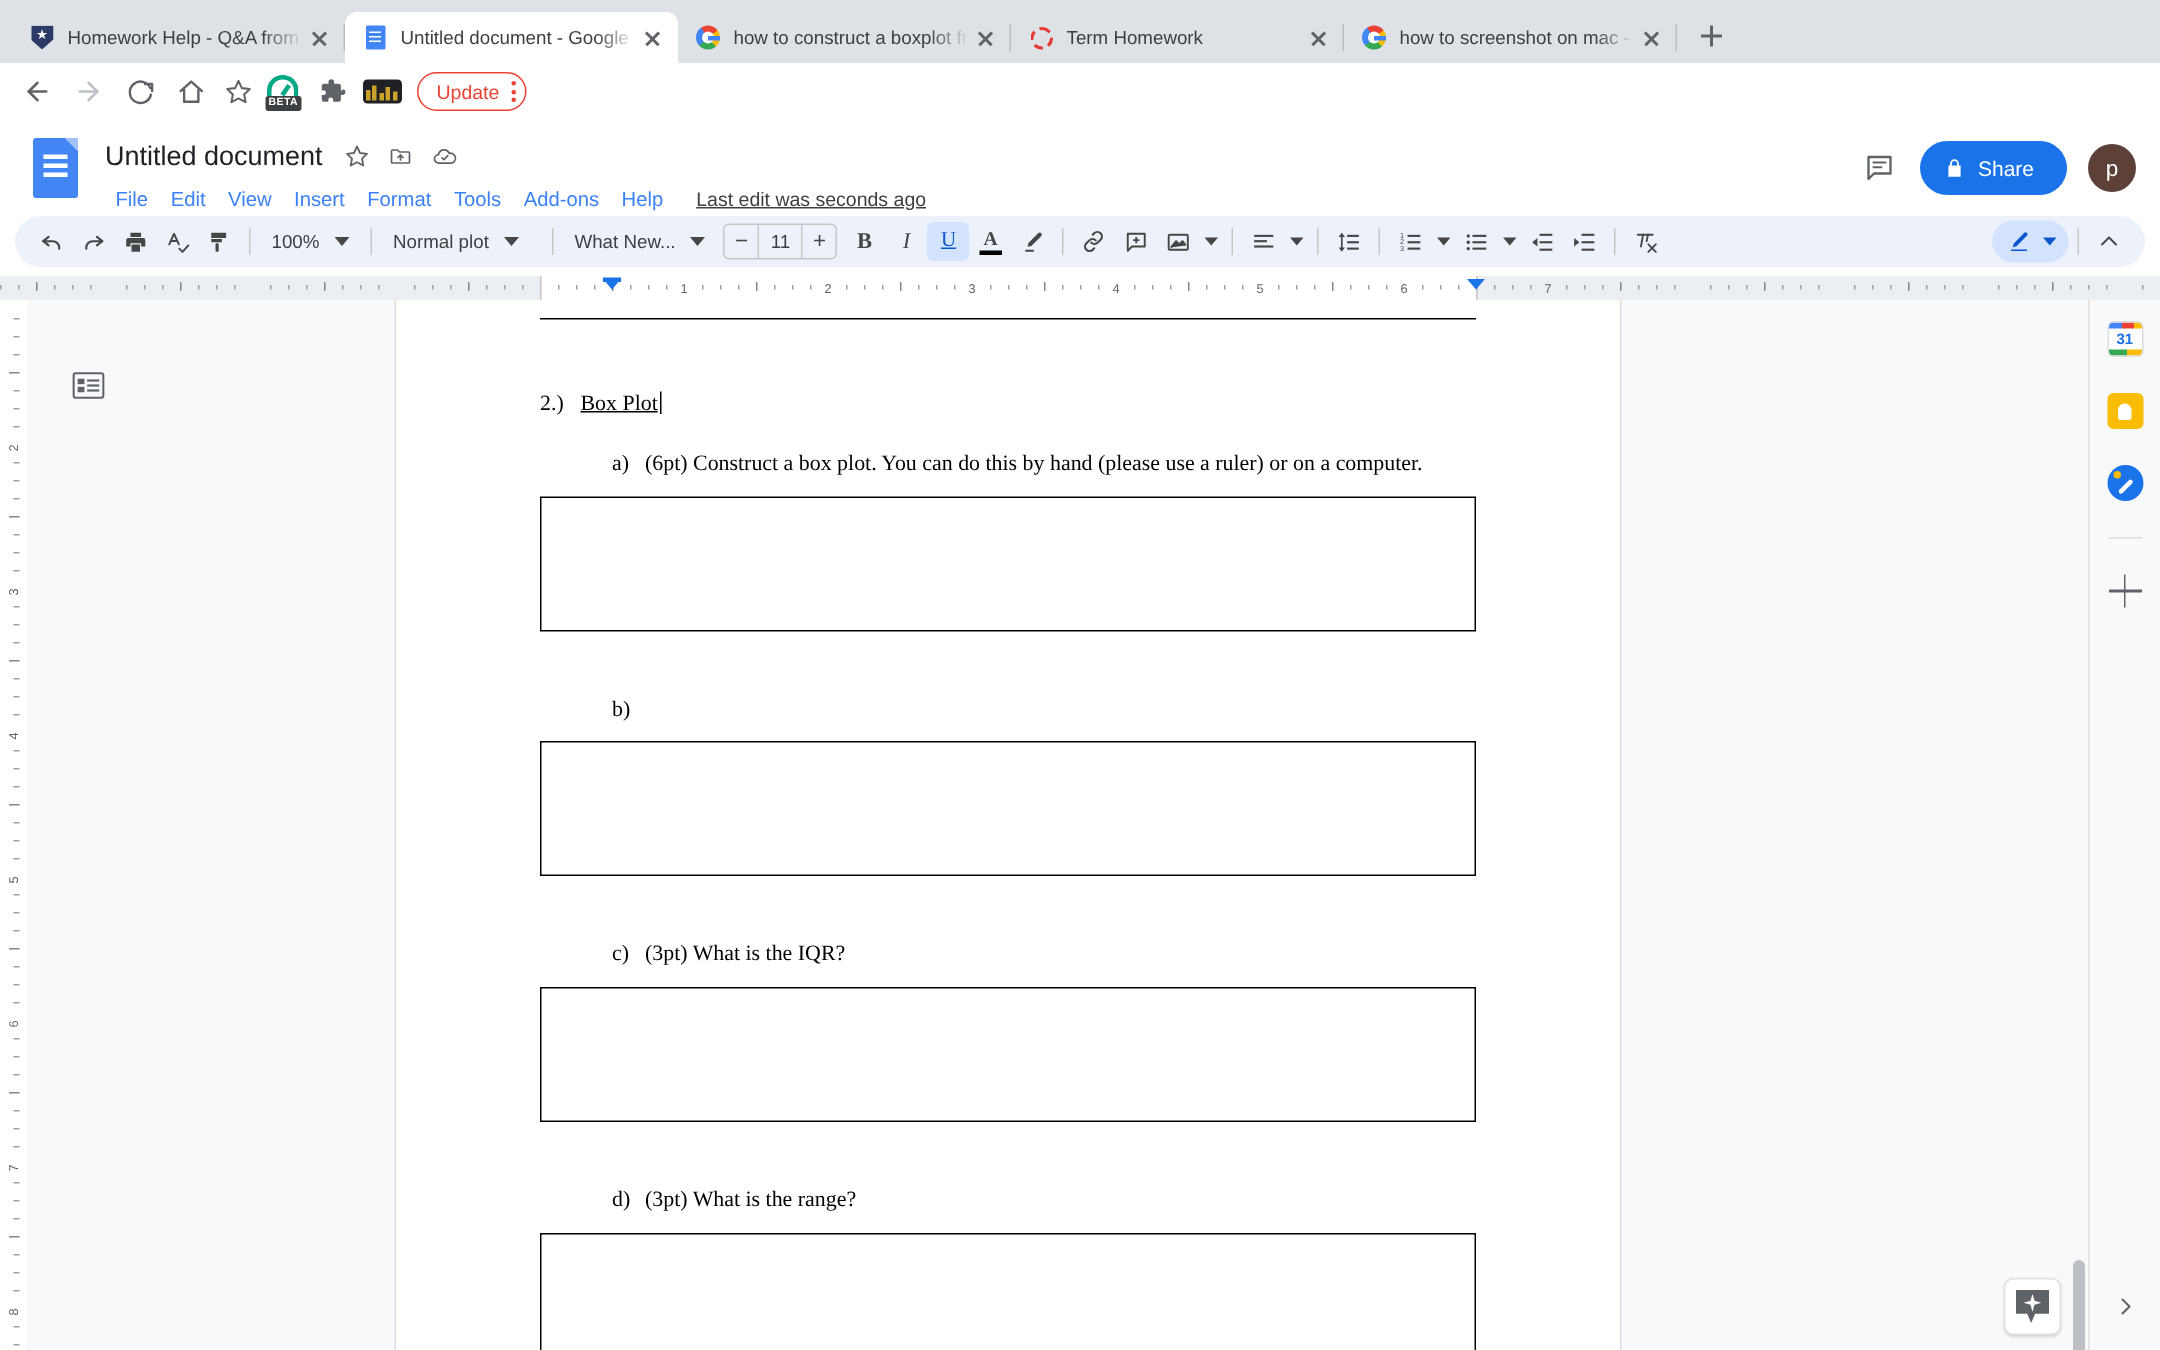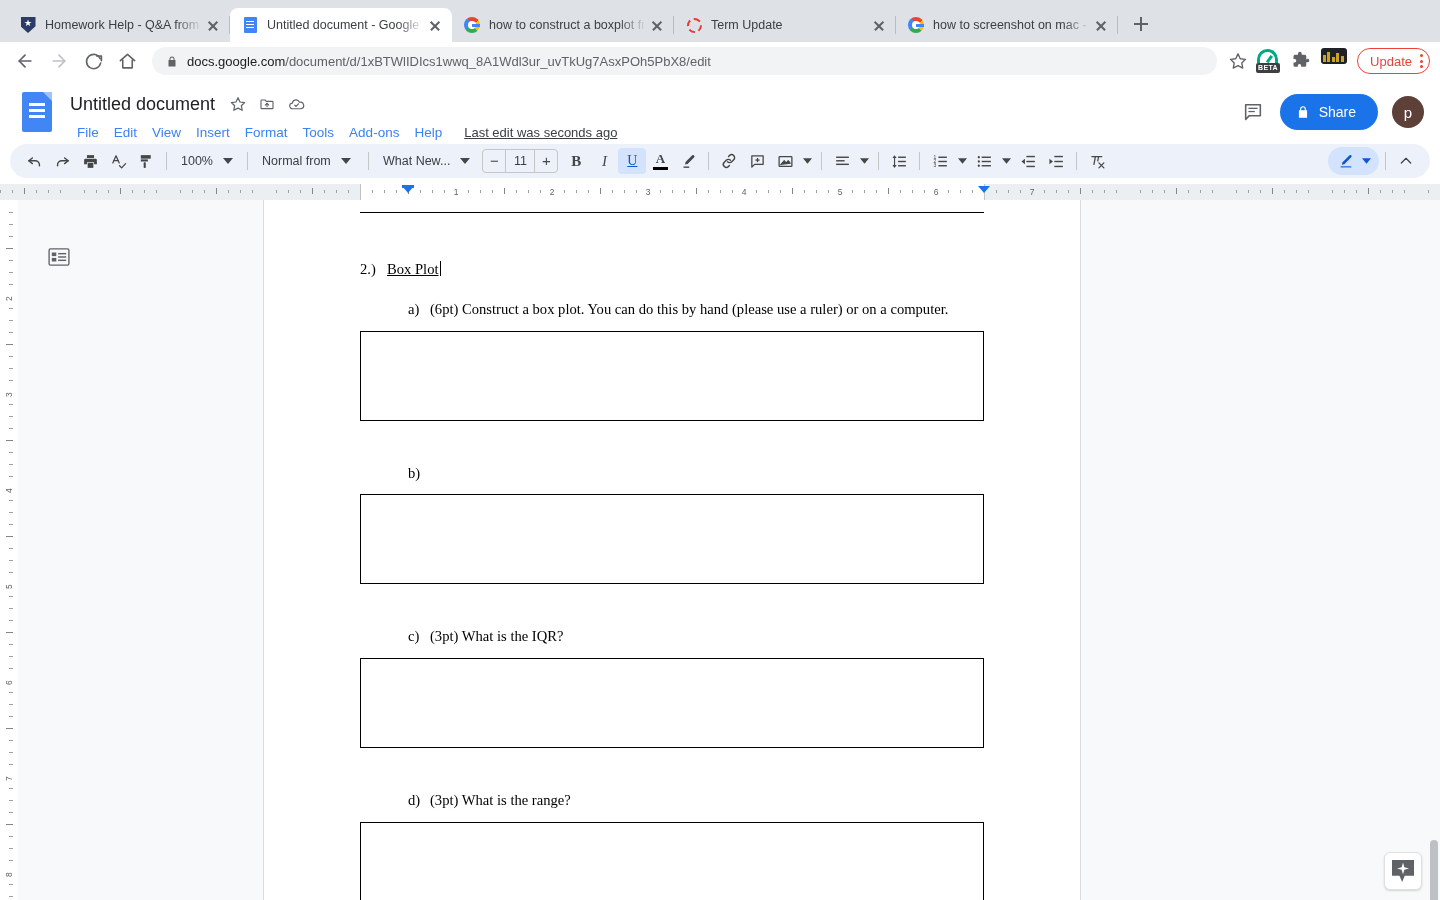--- a/index.html
+++ b/index.html
@@ -161,21 +161,21 @@
     padding: 0 14px;
     margin: 0 8px 0 6px;
     font-size: 13px;
     color: #202124;
     overflow: hidden;
     white-space: nowrap;
   }
   .lock { margin-right: 9px; display:flex; align-items:center; color:#5f6368; flex:0 0 auto; }
   .url-host { color:#202124; }
   .url-path { color:#5f6368; }
-  .ext-icons { display:flex; flex:0 0 auto; }
+  .ext-icons { display:flex; align-items:center; flex:0 0 auto; }
   .star { width:26px;height:26px;display:flex;align-items:center;justify-content:center;color:#5f6368;margin-right:6px;}
   .ext-beta { position:relative; width:24px;height:24px;margin-right:8px; }
   .ext-beta .arc {
     width: 21px; height: 14px;
     border: 3.5px solid #00a884;
     border-bottom: none;
     border-radius: 11px 11px 0 0;
     margin-top: 1px;
   }
   .ext-beta .arc::after {
@@ -564,21 +564,21 @@
         <span class="fav-g"></span>
       </span>
       <span class="tab-title">how to construct a boxplot fron</span>
       <span class="tab-close"></span>
     </div>
 
     <div class="tab">
       <span class="favicon">
         <span class="fav-ring"></span>
       </span>
-      <span class="tab-title">Term Update</span>
+      <span class="tab-title">Term Homework</span>
       <span class="tab-close"></span>
     </div>
 
     <div class="tab">
       <span class="favicon">
         <span class="fav-g"></span>
       </span>
       <span class="tab-title">how to screenshot on mac - Go</span>
       <span class="tab-close"></span>
     </div>
@@ -605,29 +605,20 @@
           <path d="M20.5 8.5A9 9 0 1 0 21 14"></path>
         </svg>
     </div>
     <div class="nav-btn">
       <svg width="19" height="19" viewBox="0 0 24 24" fill="none" stroke="currentColor" stroke-width="2" stroke-linecap="round" stroke-linejoin="round">
           <path d="M3 11l9-8 9 8"></path>
           <path d="M6 10v10h12V10"></path>
         </svg>
     </div>
 
-    <div class="omnibox">
-      <span class="lock">
-        <svg width="12" height="13" viewBox="0 0 24 24" fill="currentColor">
-            <path d="M17 9V7a5 5 0 0 0-10 0v2H5v13h14V9h-2zm-8-2a3 3 0 0 1 6 0v2H9V7z"></path>
-          </svg>
-      </span>
-      <span class="url-host">docs.google.com</span>
-        <span class="url-path">/document/d/1xBTWlIDIcs1wwq_8A1Wdl3ur_uvTkUg7AsxPOh5PbX8/edit</span>
-    </div>
 
     <div class="ext-icons">
       <div class="star">
         <svg width="18" height="18" viewBox="0 0 24 24" fill="none" stroke="currentColor" stroke-width="1.8" stroke-linejoin="round">
             <polygon points="12 2.5 15 9 22 9.8 17 14.6 18.3 21.5 12 18.2 5.7 21.5 7 14.6 2 9.8 9 9"></polygon>
           </svg>
       </div>
       <div class="ext-beta">
         <div class="arc"></div>
         <span class="beta-tag">BETA</span>
@@ -759,21 +750,21 @@
         <span class="caret">
           <svg width="10" height="6" viewBox="0 0 10 6" fill="currentColor">
               <polygon points="0,0 10,0 5,6"></polygon>
             </svg>
         </span>
       </div>
 
       <div class="tb-sep"></div>
 
       <div class="tb-select stylesel">
-        <span>Normal from</span>
+        <span>Normal plot</span>
         <span class="caret">
           <svg width="10" height="6" viewBox="0 0 10 6" fill="currentColor">
               <polygon points="0,0 10,0 5,6"></polygon>
             </svg>
         </span>
       </div>
 
       <div class="tb-sep"></div>
 
       <div class="tb-select fontsel">
@@ -1182,16 +1173,32 @@
         </div>
 
         <div class="explore-btn">
           <span class="explore-glyph">
               <span class="spark"></span>
             </span>
         </div>
         <div class="scrollbar"></div>
       </div>
 
+      <div class="side-panel">
+        <div class="side-ico ico-cal">
+          <span>31</span>
+        </div>
+        <div class="side-ico ico-keep">
+            <span class="bulb"></span>
+          </div>
+        <div class="side-ico ico-tasks"></div>
+        <div class="side-divider"></div>
+        <div class="side-plus"></div>
+        <div class="side-expand">
+          <svg width="16" height="16" viewBox="0 0 24 24" fill="none" stroke="currentColor" stroke-width="2" stroke-linecap="round" stroke-linejoin="round">
+              <polyline points="9 5 16 12 9 19"></polyline>
+            </svg>
+        </div>
+      </div>
 
     </div>
   </div>
 </div>
 
 </body></html>

